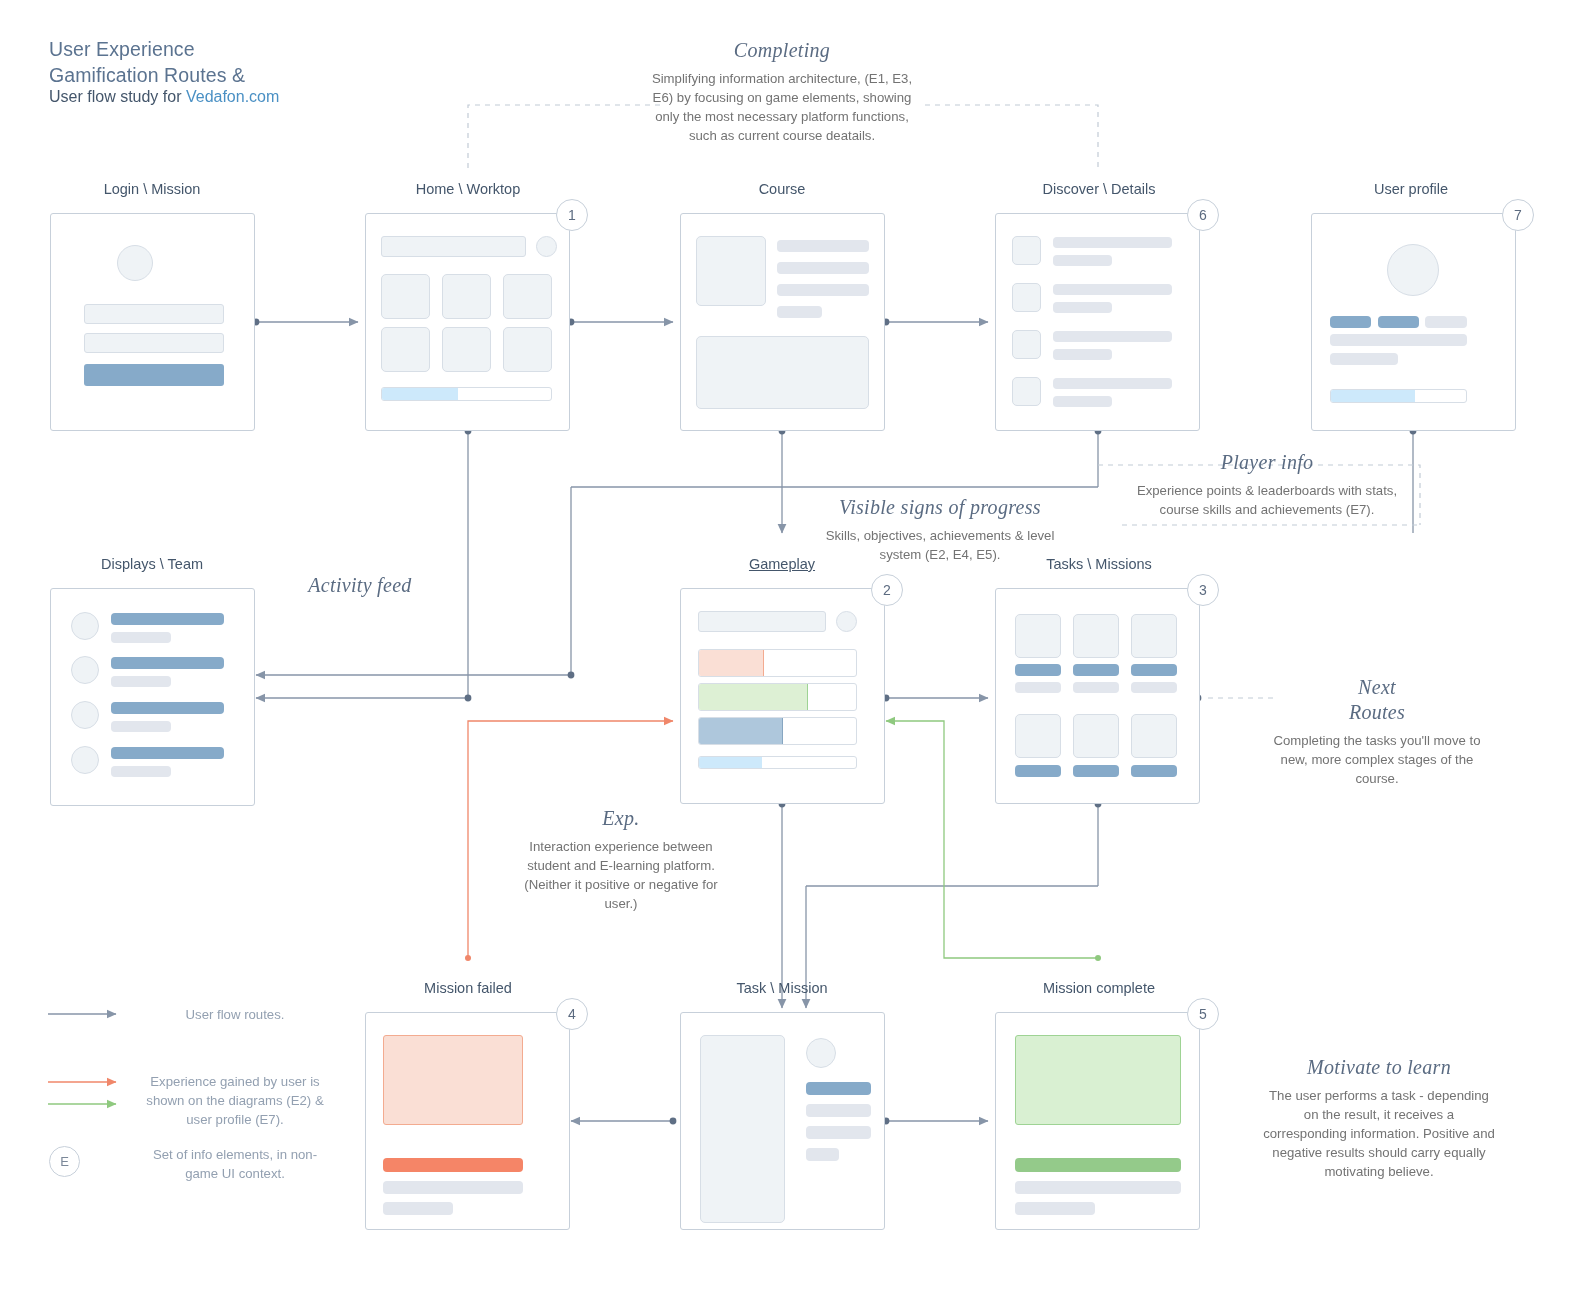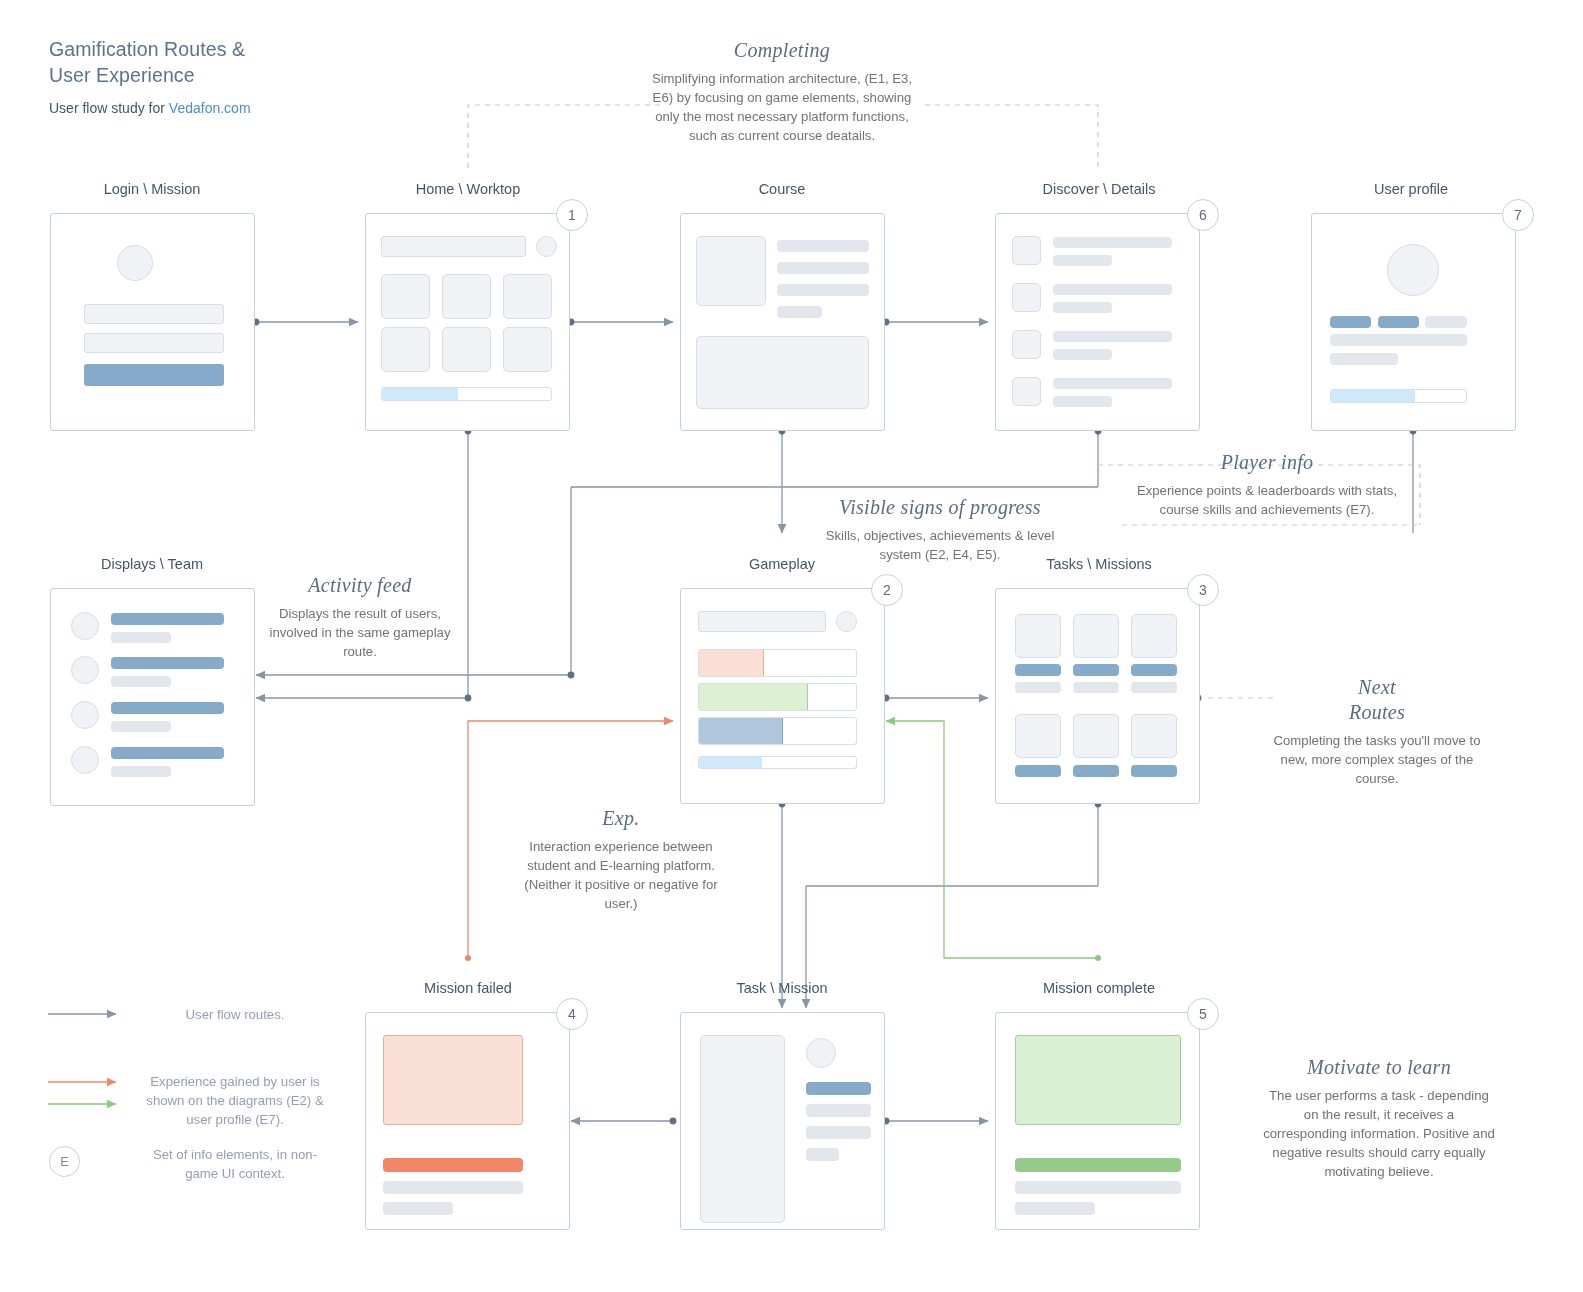--- a/index.html
+++ b/index.html
@@ -8,21 +8,21 @@
     font-family:"Liberation Sans","DejaVu Sans",sans-serif;
     color:#6b7a8d;
     -webkit-font-smoothing:antialiased;
   }
   .abs{position:absolute;}
   
   #header{left:49px;top:36px;width:420px;}
   #header .h1{
     font-size:19.5px;line-height:26px;color:#5b7390;font-weight:400;letter-spacing:.1px;
   }
-  #header .sub{margin-top:12px;font-size:14px;color:#44566b;}
+  #header .sub{font-size:16px;color:#44566b;}
   #header .sub .link{color:#4a90c4;}
   
   #wires{position:absolute;left:0;top:0;width:1583px;height:1292px;pointer-events:none;}
   
   .card{
     position:absolute;background:#fff;border:1px solid #c7d0da;border-radius:3px;
     box-sizing:border-box;
   }
   .card-label{
     position:absolute;font-size:14.5px;color:#44566b;text-align:center;white-space:nowrap;
@@ -63,22 +63,22 @@
   .legend-e{
     position:absolute;width:29px;height:29px;border-radius:50%;border:1px solid #c7d0da;
     display:flex;align-items:center;justify-content:center;font-size:13px;color:#7b8899;background:#fff;
   }
 </style>
 </head>
 <body>
 
 <div class="abs" id="header">
   <div class="h1">
+    <div>User Experience</div>
     <div>Gamification Routes &amp;</div>
-    <div>User Experience</div>
   </div>
   <div class="sub">
     <span>User flow study for </span><span class="link">Vedafon.com</span>
   </div>
 </div>
 
 <svg id="wires" viewBox="0 0 1583 1292">
   <defs>
     <marker id="ah" markerWidth="8" markerHeight="8" refX="7" refY="4" orient="auto">
       <path d="M0,0.6 L7.4,4 L0,7.4 Z" fill="#8795a8"></path>
@@ -237,21 +237,21 @@
   <div class="ph bar-blue" style="left:60px;top:68px;width:113px;height:12px;"></div>
   <div class="ph bar-gray" style="left:60px;top:87px;width:60px;height:11px;"></div>
   <div class="ph circle" style="left:20px;top:112px;width:28px;height:28px;"></div>
   <div class="ph bar-blue" style="left:60px;top:113px;width:113px;height:12px;"></div>
   <div class="ph bar-gray" style="left:60px;top:132px;width:60px;height:11px;"></div>
   <div class="ph circle" style="left:20px;top:157px;width:28px;height:28px;"></div>
   <div class="ph bar-blue" style="left:60px;top:158px;width:113px;height:12px;"></div>
   <div class="ph bar-gray" style="left:60px;top:177px;width:60px;height:11px;"></div>
 </div>
 
-<div class="card-label" style="left:682px;top:556px;width:200px;">Gameplay</div>
+<div class="card-label" style="left:682px;top:556px;width:200px;text-decoration:underline;">Gameplay</div>
 <div class="badge" style="left:871px;top:574px;">2</div>
 <div class="card" style="left:680px;top:588px;width:205px;height:216px;">
   <div class="ph tile-plain" style="left:17px;top:22px;width:128px;height:21px;"></div>
   <div class="ph circle" style="left:155px;top:22px;width:21px;height:21px;"></div>
   <div class="ph track" style="left:17px;top:60px;width:159px;height:28px;">
     <div class="fill fill-pink" style="width:41%;"></div>
   </div>
   <div class="ph track" style="left:17px;top:94px;width:159px;height:28px;">
     <div class="fill fill-green" style="width:69%;"></div>
   </div>
@@ -321,21 +321,20 @@
   <div class="bdy">Experience points &amp; leaderboards with stats, course skills and achievements (E7).</div>
 </div>
 
 <div class="note" style="left:820px;top:495px;width:240px;">
   <div class="ttl">Visible signs of progress</div>
   <div class="bdy">Skills, objectives, achievements &amp; level system (E2, E4, E5).</div>
 </div>
 
 <div class="note" style="left:265px;top:573px;width:190px;">
   <div class="ttl">Activity feed</div>
-  <div class="bdy">Displays the result of users, involved in the same gameplay route.</div>
 </div>
 
 <div class="note" style="left:1272px;top:675px;width:210px;">
   <div class="ttl">
     <div>Next</div>
     <div>Routes</div>
   </div>
   <div class="bdy">Completing the tasks you'll move to new, more complex stages of the course.</div>
 </div>
 

